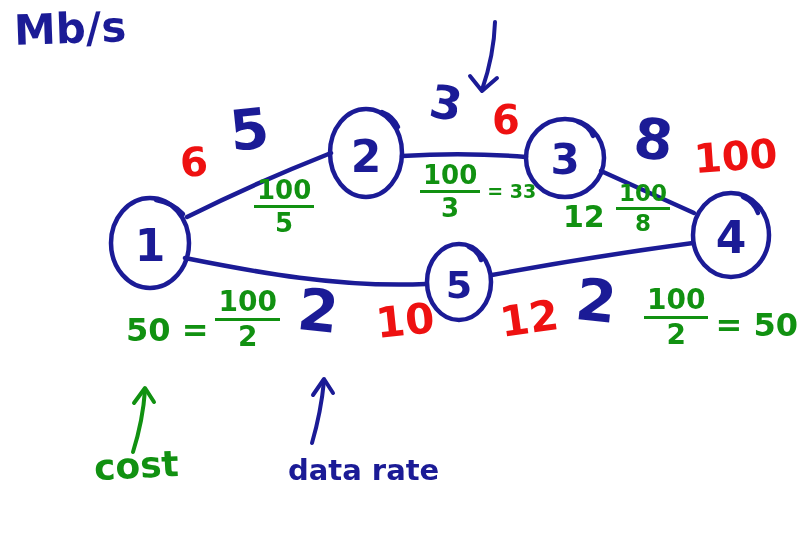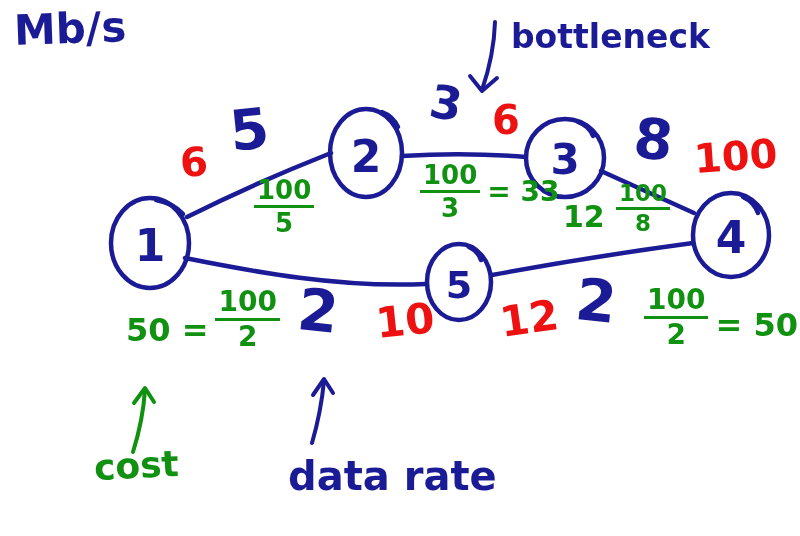--- a/index.html
+++ b/index.html
@@ -71,21 +71,20 @@
     </g>
 
     <g stroke="#119111" stroke-width="4" fill="none" stroke-linecap="round" stroke-linejoin="round">
       <path d="M 133 452 Q 143 420 145 390"></path>
       <path d="M 134 403 L 145 388 L 154 402"></path>
     </g>
   </svg>
 
   <div class="txt blue" style="left:14px;top:8px;font-size:42px;transform:rotate(-2deg)">Mb/s</div>
 
-  <div class="txt blue" style="left:511px;top:20px;font-size:33px;font-weight:600">bottleneck</div>
 
   <div class="nodelbl" style="left:150px;top:246px;font-size:44px">1</div>
   <div class="nodelbl" style="left:366px;top:157px;font-size:44px">2</div>
   <div class="nodelbl" style="left:565px;top:160px;font-size:42px">3</div>
   <div class="nodelbl" style="left:731px;top:238px;font-size:44px">4</div>
   <div class="nodelbl" style="left:459px;top:285px;font-size:38px">5</div>
 
   <div class="txt blue" style="left:230px;top:102px;font-size:56px;transform:rotate(-6deg)">5</div>
   <div class="txt red" style="left:180px;top:142px;font-size:40px;transform:rotate(-5deg)">6</div>
   <div class="txt green costrow" style="left:254px;top:177px;font-size:26px">
@@ -95,21 +94,21 @@
     </span>
   </div>
 
   <div class="txt blue" style="left:430px;top:80px;font-size:46px;transform:rotate(10deg)">3</div>
   <div class="txt red" style="left:492px;top:100px;font-size:40px">6</div>
   <div class="txt green costrow" style="left:420px;top:162px;font-size:26px">
     <span class="frac">
       <span class="num">100</span>
       <span class="den">3</span>
     </span>
-    <span style="font-size:28px">= 33</span>
+    <span style="font-size:19px">= 33</span>
   </div>
 
   <div class="txt blue" style="left:634px;top:112px;font-size:56px;transform:rotate(6deg)">8</div>
   <div class="txt red" style="left:694px;top:136px;font-size:40px;transform:rotate(-4deg)">100</div>
   <div class="txt green" style="left:563px;top:202px;font-size:30px">12</div>
   <div class="txt green" style="left:616px;top:182px;font-size:23px">
     <span class="frac">
       <span class="num">100</span>
       <span class="den">8</span>
     </span>
@@ -129,15 +128,15 @@
   <div class="txt blue" style="left:576px;top:272px;font-size:58px;transform:rotate(6deg)">2</div>
   <div class="txt green costrow" style="left:644px;top:286px;font-size:28px">
     <span class="frac">
       <span class="num">100</span>
       <span class="den">2</span>
     </span>
     <span style="font-size:32px;margin-top:14px">= 50</span>
   </div>
 
   <div class="txt green" style="left:94px;top:448px;font-size:36px;font-weight:600;transform:rotate(-3deg)">cost</div>
-  <div class="txt blue" style="left:288px;top:456px;font-size:40px;font-weight:600">data rate</div>
+  <div class="txt blue" style="left:288px;top:456px;font-size:29px;font-weight:600">data rate</div>
 
 </div>
 
 </body></html>

